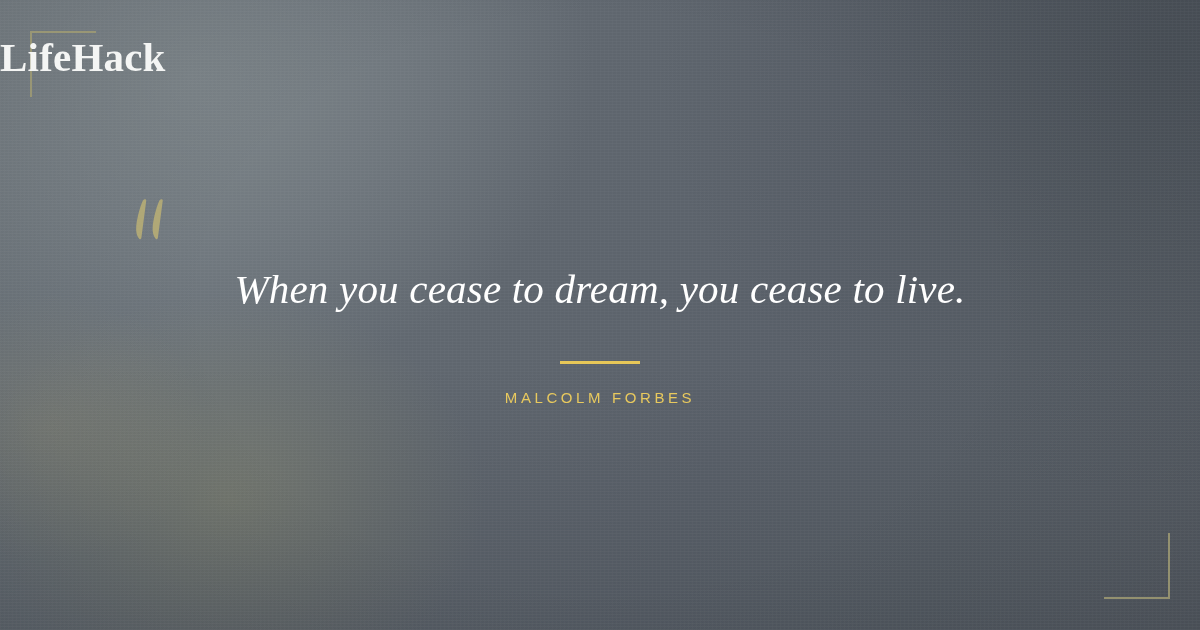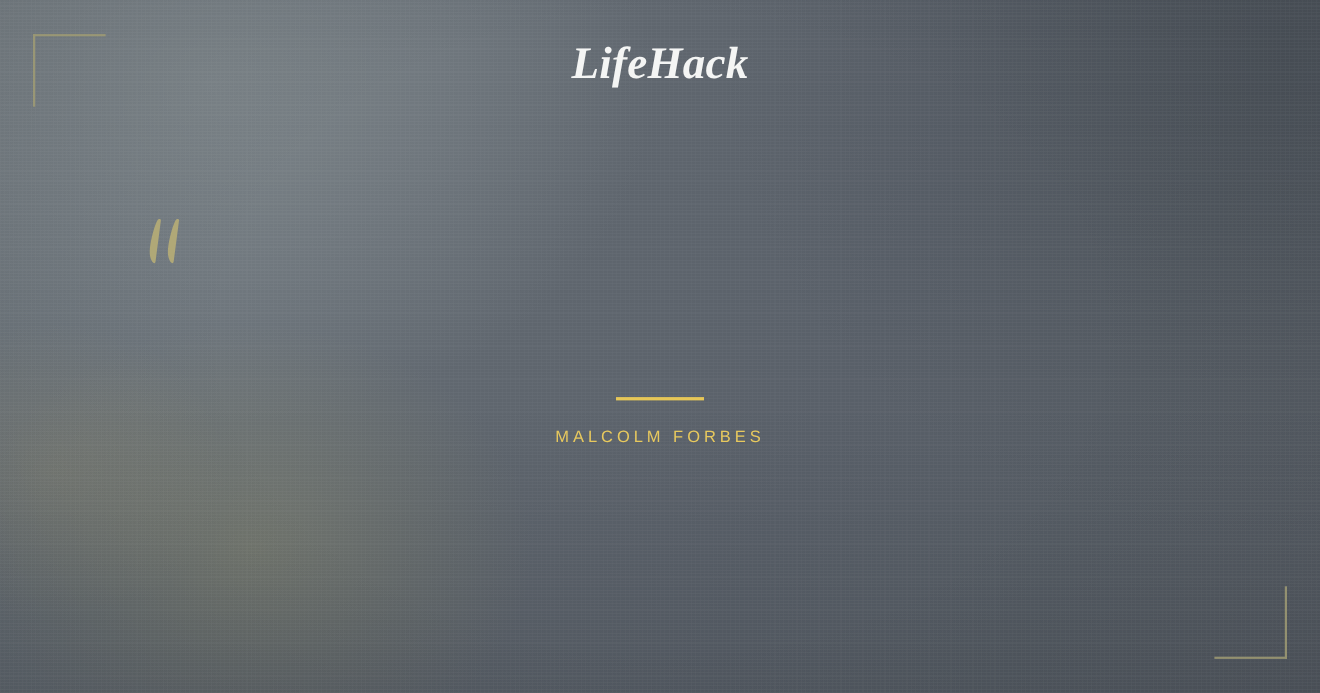--- a/index.html
+++ b/index.html
@@ -71,28 +71,27 @@
     border-right: 2px solid #a09c74;
     opacity: 0.85;
   }
 
   
   #logo {
     position: absolute;
     top: 36px;
     left: 0;
     width: 1200px;
-    text-align: center;
+    text-align: left;
     font-family: "Liberation Serif", "DejaVu Serif", serif;
     font-size: 41px;
     font-weight: 700;
     color: #f4f5f4;
     letter-spacing: 0.2px;
     line-height: 1.05;
-    font-style: italic;
   }
 
   
   #quote-mark {
     position: absolute;
     left: 132px;
     top: 196px;
     width: 46px;
     height: 52px;
   }
@@ -157,18 +156,21 @@
 
   <div id="logo">LifeHack</div>
 
   <div id="quote-mark">
     <svg width="46" height="52" viewBox="0 0 46 52" xmlns="http://www.w3.org/2000/svg" aria-hidden="true">
       <path d="M12.6 3.2 C13.7 3.0 14.4 3.6 14.2 4.9 L9.4 41.8 C9.2 43.1 8.3 43.6 7.4 42.9 C6.3 42.1 5.2 40.1 4.6 37.6 C3.6 33.3 4.2 27.3 6.0 19.6 C7.5 13.2 9.4 7.6 10.9 4.6 C11.3 3.8 11.9 3.3 12.6 3.2 Z" fill="#b0a877"></path>
       <path d="M29.1 3.2 C30.2 3.0 30.9 3.6 30.7 4.9 L25.9 41.8 C25.7 43.1 24.8 43.6 23.9 42.9 C22.8 42.1 21.7 40.1 21.1 37.6 C20.1 33.3 20.7 27.3 22.5 19.6 C24.0 13.2 25.9 7.6 27.4 4.6 C27.8 3.8 28.4 3.3 29.1 3.2 Z" fill="#b0a877"></path>
     </svg>
   </div>
 
+  <div id="quote-block">
+    <p id="quote-text">When you cease to dream, you cease to live.</p>
+  </div>
 
   <div id="divider"></div>
 
   <div id="author">MALCOLM FORBES</div>
 
 </div>
 
 </body></html>

